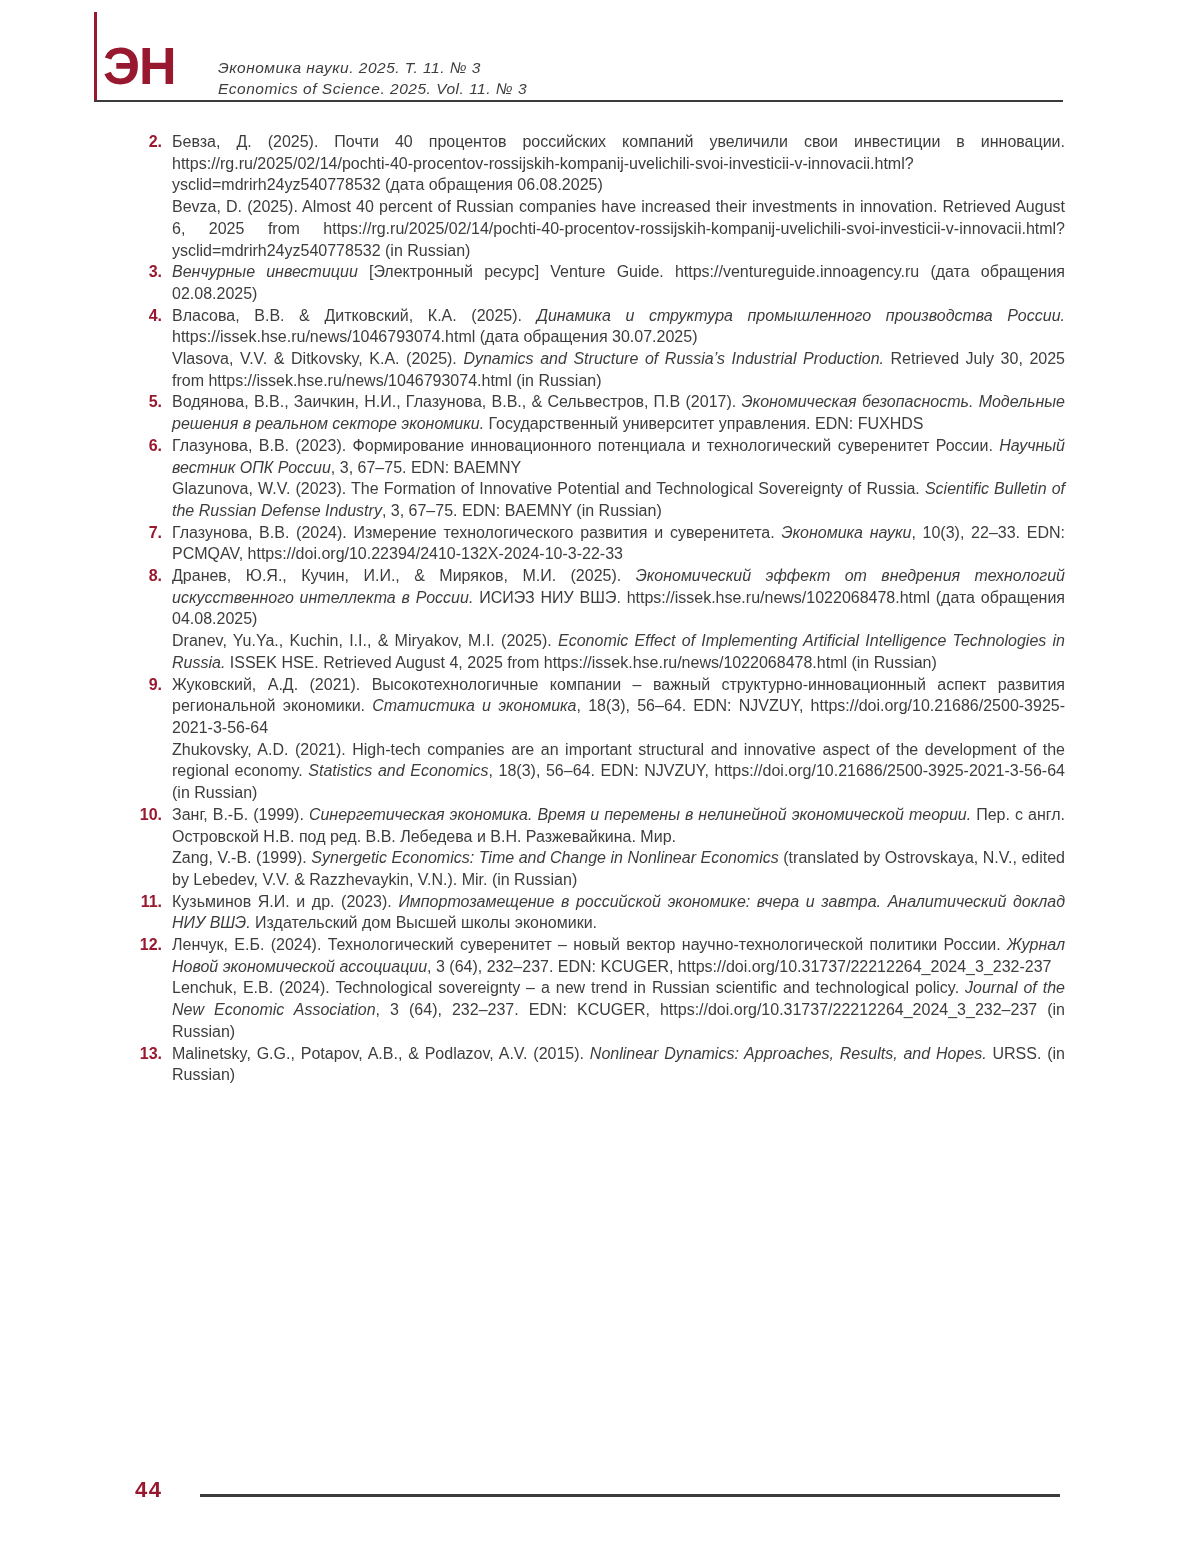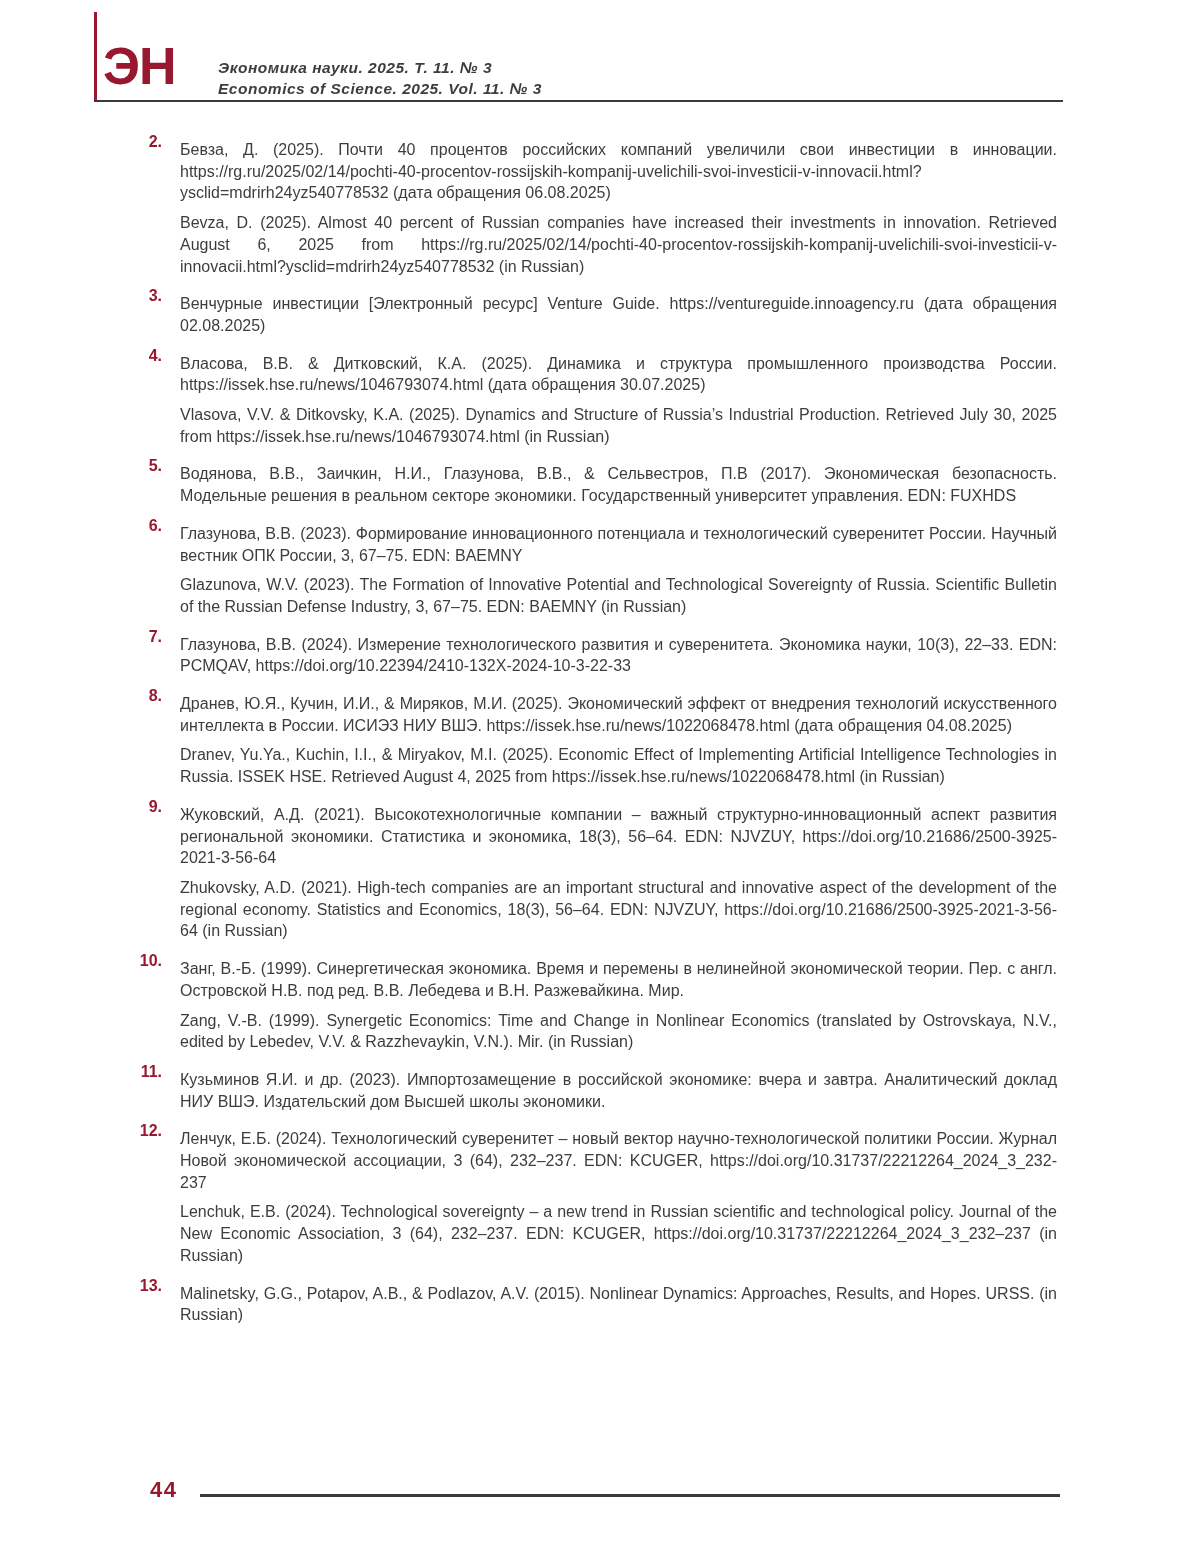--- a/index.html
+++ b/index.html
@@ -26,21 +26,21 @@
     background:var(--accent);
   }
   .logo{
     position:absolute;left:103px;top:40px;
     font-size:52px;font-weight:800;line-height:1;
     letter-spacing:-1px;color:var(--accent);
   }
   .journal-lines{
     position:absolute;left:218px;top:57px;
     font-style:italic;font-size:15.5px;line-height:21px;
-    letter-spacing:0.5px;color:var(--ink);font-weight:700;
+    letter-spacing:0.5px;color:var(--ink);font-weight:400;
   }
   .header-rule{
     position:absolute;left:94px;top:100px;width:969px;height:2px;
     background:var(--rule);
   }
 
   
   .content{
     position:absolute;left:130px;top:131px;width:935px;
     font-size:16px;line-height:21.7px;
@@ -49,29 +49,28 @@
   .ref-num{
     flex:0 0 32px;width:32px;text-align:right;
     font-weight:bold;color:var(--accent);
     margin-right:10px;
   }
   .ref-body{
     flex:1;text-align:justify;
     overflow-wrap:anywhere;
     hyphens:auto;
   }
-  .ref-block{margin:8px;}
-  .it{}
+  .ref-block{margin:0;}
+  .it{font-style:italic;}
 
   
   .page-number{
     position:absolute;left:135px;top:1477px;
     font-size:22px;font-weight:bold;letter-spacing:1.5px;
     color:var(--accent);
-    margin-left:15px;
   }
   .footer-rule{
     position:absolute;left:200px;top:1494px;width:860px;height:2.5px;
     background:var(--rule);
   }
 </style>
 </head>
 <body style="--accent: #98182F; --ink: #3D3D3D; --rule: #3B3B3B;">
 
 <div class="page">

